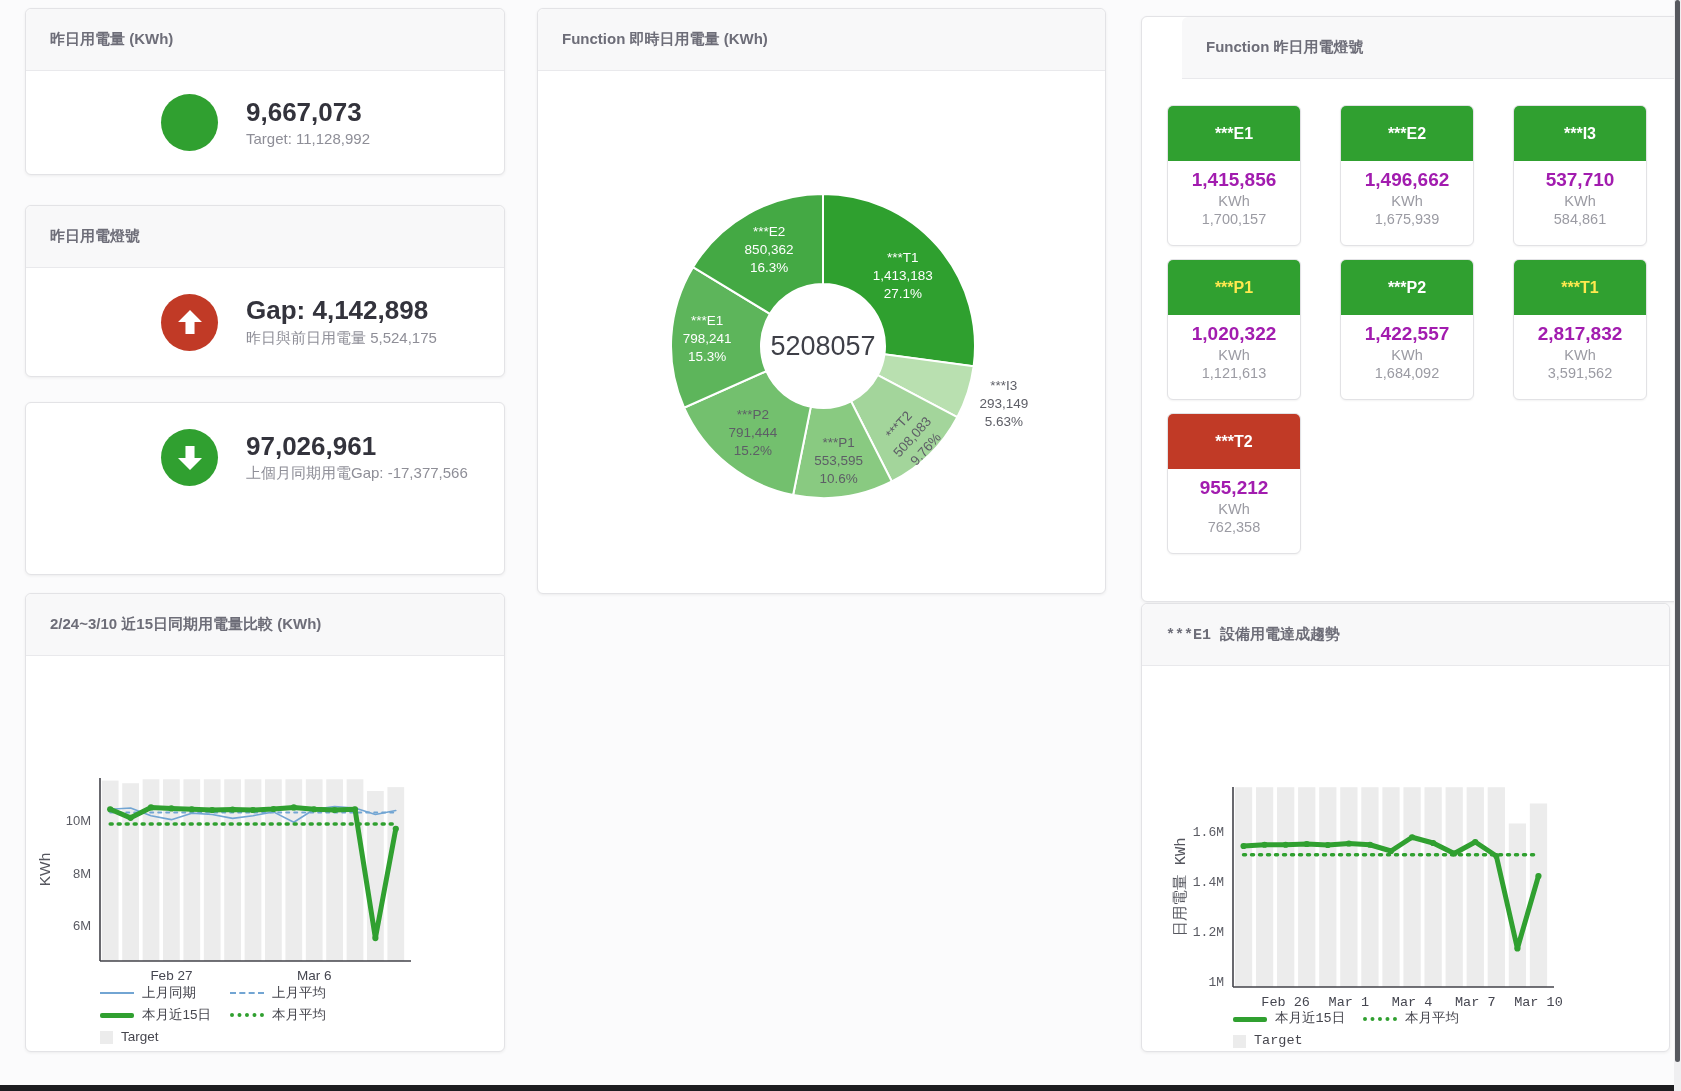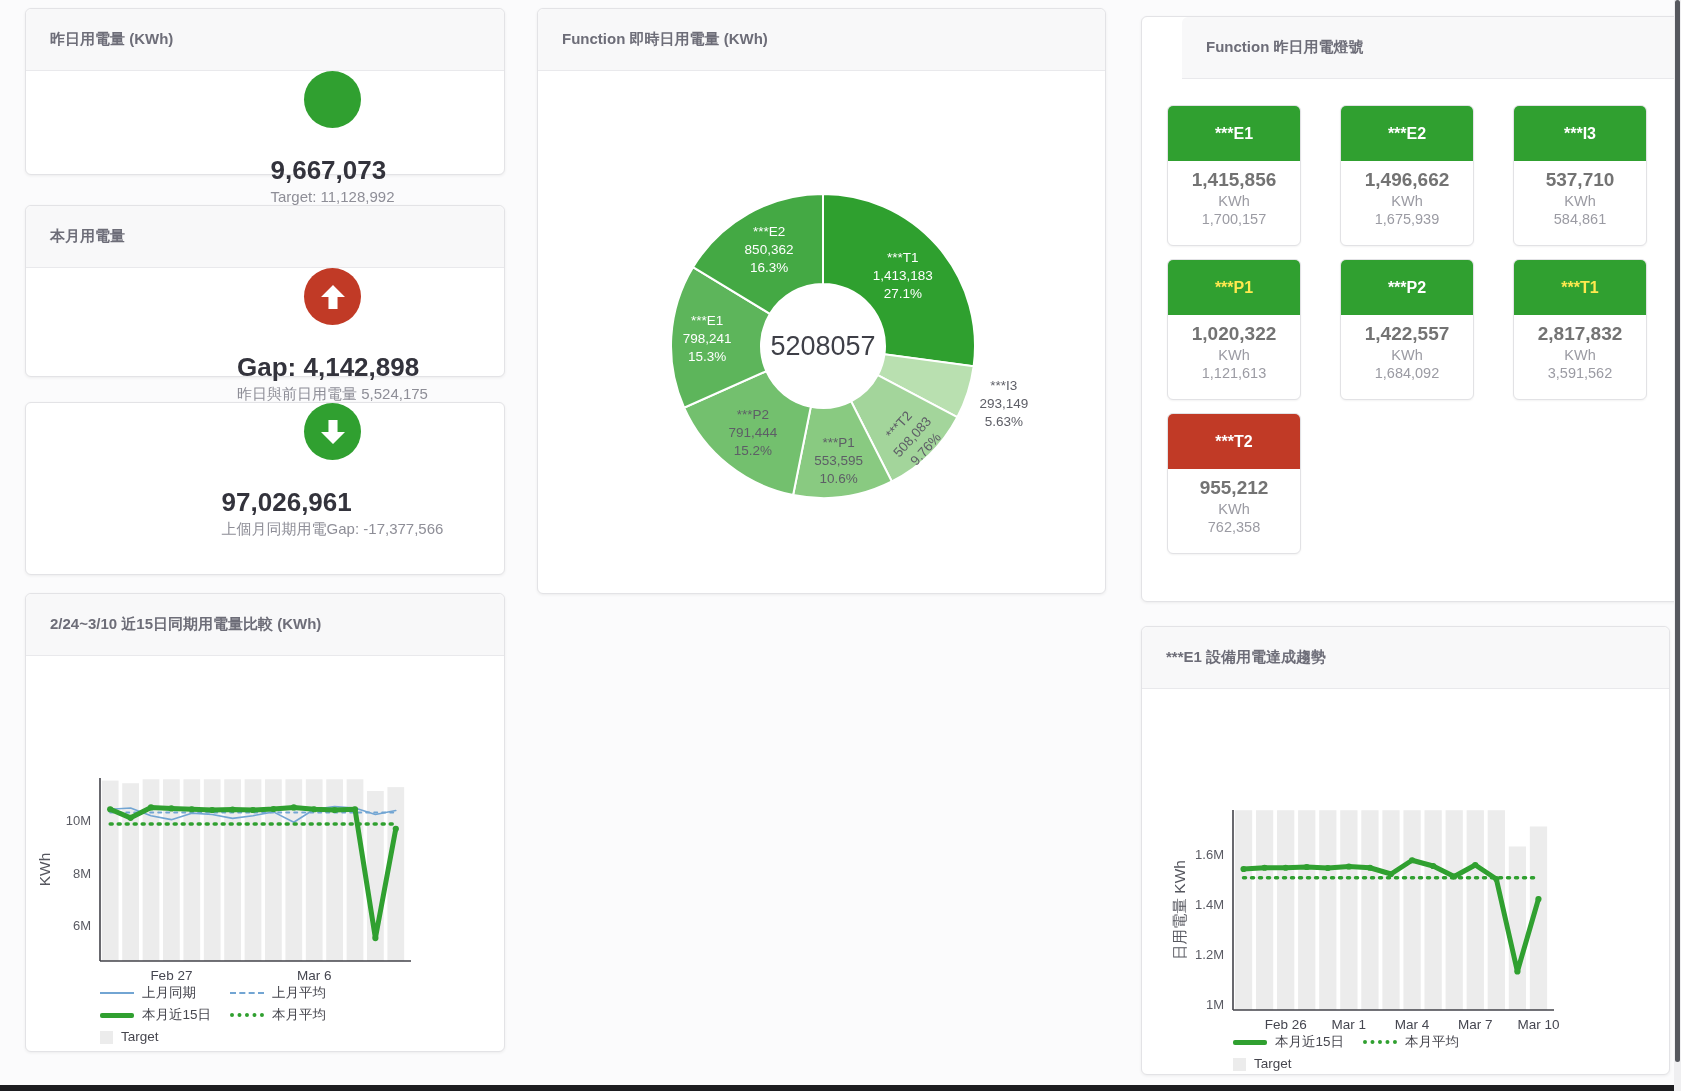--- a/index.html
+++ b/index.html
@@ -1,32 +1,32 @@
 <!DOCTYPE html>
 <html><head>
 <meta charset="utf-8">
 <style>
   html,body{margin:0;padding:0;background:#fbfbfc;font-family:"Liberation Sans","DejaVu Sans",sans-serif;}
   #stage{position:relative;width:1681px;height:1091px;background:#fbfbfc;overflow:hidden;}
   .card{position:absolute;background:#fff;border:1px solid #e3e3e6;border-radius:6px;box-shadow:0 1px 3px rgba(40,40,40,.07);}
   .card-header{height:61px;display:flex;align-items:center;padding:0 24px;background:#f8f8f9;
     border-bottom:1px solid #e9e9ec;border-radius:6px 6px 0 0;font-weight:bold;font-size:15px;color:#6d6d78;}
-  .stat-body{display:flex;align-items:center;height:calc(100% - 62px);gap:28px;flex-direction:column;}
+  .stat-body{display:flex;align-items:center;height:calc(100% - 62px);gap:28px;}
   .stat-circle{width:57px;height:57px;border-radius:50%;flex:0 0 auto;display:flex;align-items:center;justify-content:center;}
   .stat-value{font-size:26px;font-weight:bold;color:#33333c;line-height:1.12;}
   .stat-sub{font-size:15px;color:#8e8e97;margin-top:3px;}
   .legend{position:absolute;font-size:13.5px;color:#46464e;}
   .legend-row{height:22px;line-height:22px;white-space:nowrap;}
   .legend-item{display:inline-block;min-width:130px;cursor:pointer;}
   .lm{display:inline-block;vertical-align:middle;margin-right:8px;}
   .ll{vertical-align:middle;}
   .tile{border-radius:6px;overflow:hidden;border:1px solid #e2e2e5;background:#fff;text-align:center;height:139px;
     box-shadow:0 1px 2px rgba(0,0,0,.05);}
   .tile-header{height:55px;display:flex;align-items:center;justify-content:center;font-weight:bold;font-size:16px;}
-  .tile-value{font-size:19px;font-weight:bold;color:#737373;margin-top:8px;}
+  .tile-value{font-size:19px;font-weight:bold;color:#a21caf;margin-top:8px;}
   .tile-unit,.tile-target{font-size:14.5px;color:#9b9ba3;margin-top:2px;}
   #lights-grid{position:absolute;left:25px;top:88px;display:grid;grid-template-columns:repeat(3,134px);
     column-gap:39px;row-gap:13px;}
   svg{display:block;}
   .bottom-strip{position:absolute;left:0;top:1085px;width:1674px;height:6px;background:#1d1d20;}
   .scrollbar-track{position:absolute;right:0;top:0;width:7px;height:1091px;background:#efeff1;}
   .scrollbar-thumb{position:absolute;right:1px;top:0;width:5px;height:1062px;background:#56585e;border-radius:3px;}
 </style>
 </head>
 <body>
@@ -38,21 +38,21 @@
     <div class="stat-body" style="padding-left:135px;">
       <div class="stat-circle" style="background:#30a030;"></div>
       <div>
         <div class="stat-value">9,667,073</div>
         <div class="stat-sub">Target: 11,128,992</div>
       </div>
     </div>
   </div>
 
   <div class="card" style="left:25px;top:205px;width:478px;height:170px;">
-    <div class="card-header">本月用電量</div>
+    <div class="card-header">昨日用電燈號</div>
     <div class="stat-body" style="padding-left:135px;">
       <div class="stat-circle" style="background:#c13a26;">
         <svg width="32" height="32" viewBox="0 0 24 24">
             <path d="M12 3 L21 12 H15.4 V21 H8.6 V12 H3 Z" fill="#ffffff"></path>
           </svg>
       </div>
       <div>
         <div class="stat-value">Gap: 4,142,898</div>
         <div class="stat-sub">昨日與前日用電量 5,524,175</div>
       </div>
@@ -189,21 +189,21 @@
         </div>
         <div class="tile">
           <div class="tile-header" style="background: rgb(193, 58, 38); color: rgb(255, 255, 255);">***T2</div>
           <div class="tile-value">955,212</div>
           <div class="tile-unit">KWh</div>
           <div class="tile-target">762,358</div>
         </div>
       </div>
   </div>
 
-  <div class="card" style="left:1141px;top:626px;width:527px;height:447px;">
+  <div class="card" style="left:1141px;top:603px;width:527px;height:447px;font-family:Liberation Mono, monospace;">
     <div class="card-header">***E1 設備用電達成趨勢</div>
     <svg id="trend-svg" width="527" height="345" style="position:absolute;left:0;top:62px;">
         <rect x="92.896" y="121.25" width="17.274666666666665" height="199.75" fill="#ececec"></rect>
         <rect x="113.96266666666666" y="121.25" width="17.274666666666665" height="199.75" fill="#ececec"></rect>
         <rect x="135.0293333333333" y="121.25" width="17.274666666666665" height="199.75" fill="#ececec"></rect>
         <rect x="156.096" y="121.25" width="17.274666666666665" height="199.75" fill="#ececec"></rect>
         <rect x="177.16266666666667" y="121.25" width="17.274666666666665" height="199.75" fill="#ececec"></rect>
         <rect x="198.22933333333333" y="121.25" width="17.274666666666665" height="199.75" fill="#ececec"></rect>
         <rect x="219.296" y="121.25" width="17.274666666666665" height="199.75" fill="#ececec"></rect>
         <rect x="240.36266666666666" y="121.25" width="17.274666666666665" height="199.75" fill="#ececec"></rect>

